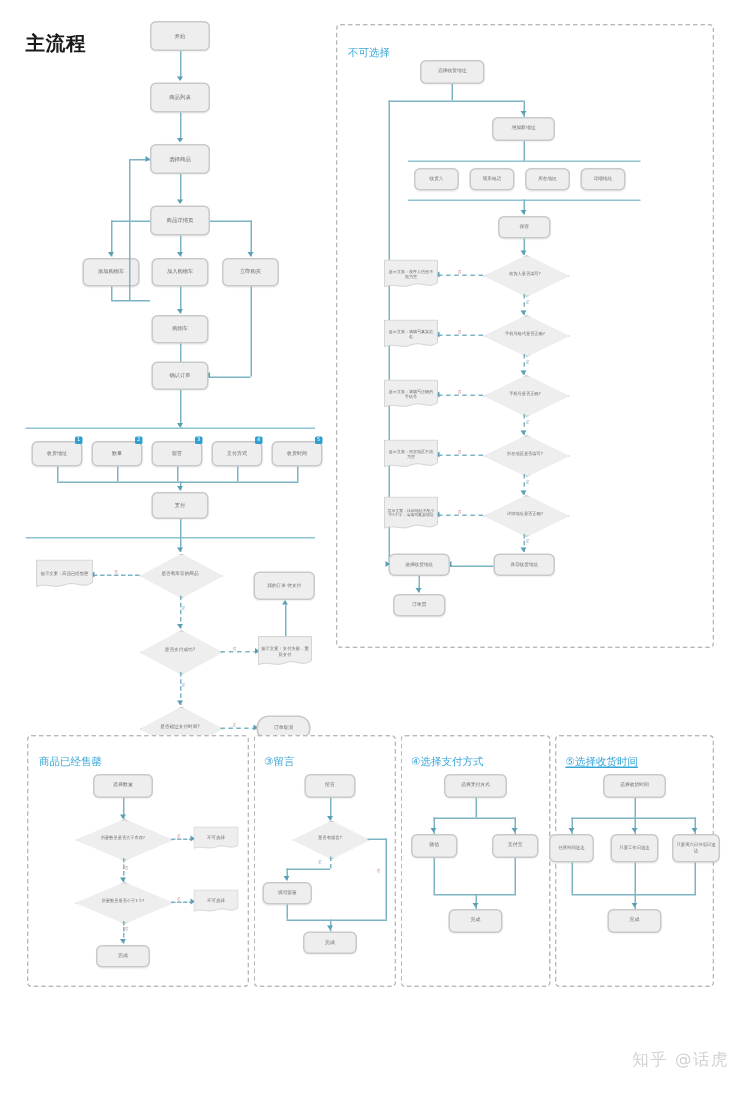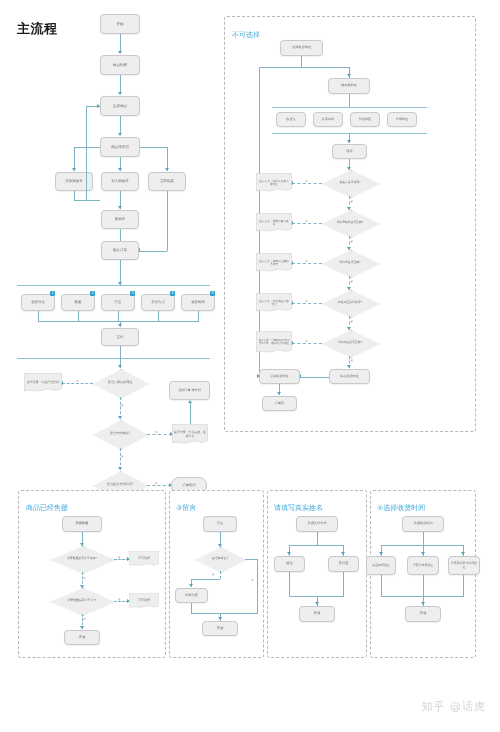--- a/index.html
+++ b/index.html
@@ -512,21 +512,21 @@
   <div class="ln lnv" style="left:257.4px;top:559px;height:54px;"></div>
   <div class="elab" style="left:251px;top:578px;">否</div>
   <div class="ln lnh" style="left:219.6px;top:612.5px;width:38px;"></div>
   <div class="ln lnv" style="left:219.6px;top:612.5px;height:8px;"></div>
   <div class="ar ar-d" style="left:217.6px;top:617px;"></div>
   <div class="node" style="left:202px;top:621px;width:36px;height:15px;font-size:3.3px;">
       <span>完成</span>
     </div>
 
   <div class="section" style="left:267px;top:490px;width:100px;height:168px;"></div>
-  <div class="section-title" style="left:274px;top:503px;font-size:7px;">请填写真实姓名</div>
+  <div class="section-title" style="left:274px;top:503px;font-size:7px;">④选择支付方式</div>
 
   <div class="node" style="left:296px;top:516px;width:42px;height:16px;font-size:3.2px;">
       <span>选择支付方式</span>
     </div>
   <div class="ln lnv" style="left:316.6px;top:532px;height:13px;"></div>
   <div class="ln lnh" style="left:289px;top:544.5px;width:55px;"></div>
   <div class="ln lnv" style="left:289px;top:544.5px;height:11px;"></div>
   <div class="ln lnv" style="left:343.4px;top:544.5px;height:11px;"></div>
   <div class="ar ar-d" style="left:287px;top:552px;"></div>
   <div class="ar ar-d" style="left:341.4px;top:552px;"></div>
@@ -541,21 +541,21 @@
   <div class="ln lnv" style="left:289px;top:572px;height:24px;"></div>
   <div class="ln lnv" style="left:343.4px;top:572px;height:24px;"></div>
   <div class="ln lnh" style="left:289px;top:595.5px;width:55px;"></div>
   <div class="ln lnv" style="left:316.6px;top:595.5px;height:10px;"></div>
   <div class="ar ar-d" style="left:314.6px;top:602px;"></div>
   <div class="node" style="left:299px;top:606px;width:36px;height:16px;font-size:3.3px;">
       <span>完成</span>
     </div>
 
   <div class="section" style="left:370px;top:490px;width:106px;height:168px;"></div>
-  <div class="section-title" style="left:377px;top:503px;font-size:7px;">⑤选择收货时间</div>
+  <div class="section-title" style="left:377px;top:503px;font-size:7px;text-decoration:underline;">⑤选择收货时间</div>
 
   <div class="node" style="left:402px;top:516px;width:42px;height:16px;font-size:3.2px;">
       <span>选择收货时间</span>
     </div>
   <div class="ln lnv" style="left:422.6px;top:532px;height:13px;"></div>
   <div class="ln lnh" style="left:381px;top:544.5px;width:83px;"></div>
   <div class="ln lnv" style="left:381px;top:544.5px;height:11px;"></div>
   <div class="ln lnv" style="left:422.6px;top:544.5px;height:11px;"></div>
   <div class="ln lnv" style="left:463.4px;top:544.5px;height:11px;"></div>
   <div class="ar ar-d" style="left:379px;top:552px;"></div>

